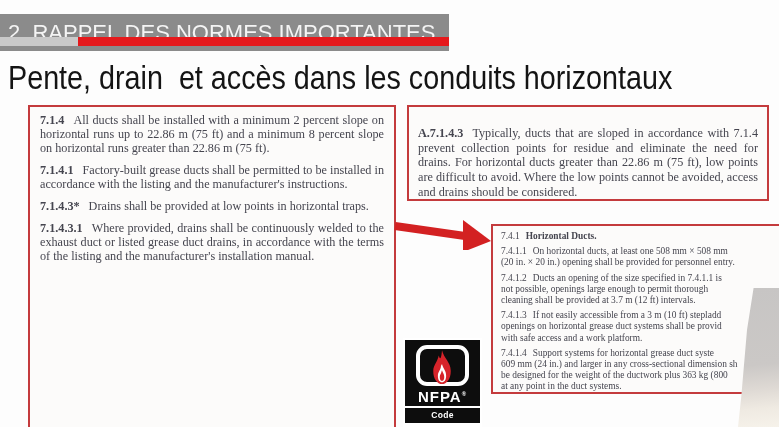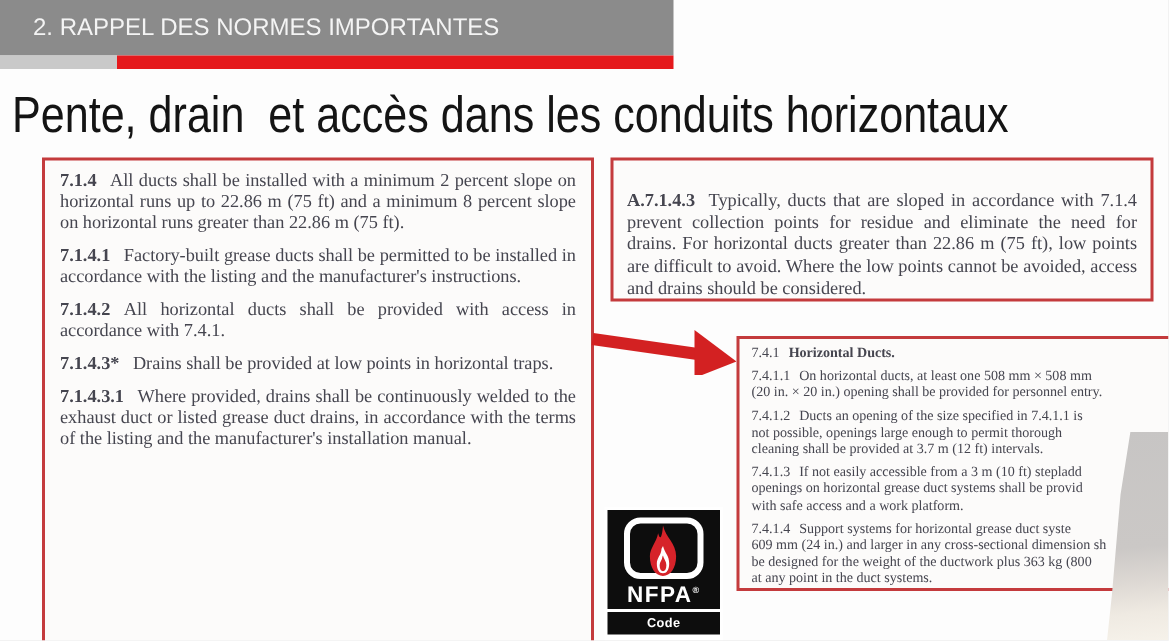--- a/index.html
+++ b/index.html
@@ -2,23 +2,23 @@
 <html><head>
 <meta charset="utf-8">
 <style>
   html,body{margin:0;padding:0;background:#e9e9e9;}
   #slide{
     position:relative;width:779px;height:427px;background:#fdfdfd;
     overflow:hidden;font-family:"Liberation Serif",serif;
   }
   
   .banner{
-    position:absolute;left:0;top:0;width:449px;height:37px;background:#8b8b8b;
-    color:#f4f4f4;font-family:"Liberation Sans",sans-serif;font-size:16px;
-    line-height:37px;padding-left:22px;box-sizing:border-box;white-space:nowrap;
+    position:absolute;left:0;top:14px;width:449px;height:37px;background:#8b8b8b;
+    color:#f4f4f4;font-family:"Liberation Sans",sans-serif;font-size:22px;
+    line-height:37px;padding-left:8px;box-sizing:border-box;white-space:nowrap;
   }
   .stripe-light{position:absolute;top:37px;left:0;width:78px;height:9px;background:#c9c9c9;}
   .stripe-red{position:absolute;top:37px;left:78px;width:371px;height:9px;background:#e5191c;}
   
   .title{
     position:absolute;left:8px;top:58px;width:940px;
     font-family:"Liberation Sans",sans-serif;font-size:34px;color:#141414;
     transform:scaleX(0.845);transform-origin:0 0;white-space:pre;
   }
   
@@ -70,21 +70,20 @@
     <span>2. RAPPEL DES NORMES IMPORTANTES</span>
   </div>
   <div class="stripe-light"></div>
   <div class="stripe-red"></div>
 
   <div class="title">Pente, drain  et accès dans les conduits horizontaux</div>
 
   <div class="codebox" id="left-box">
     <p><b class="num">7.1.4</b><span>All ducts shall be installed with a minimum 2 percent slope on horizontal runs up to 22.86 m (75 ft) and a minimum 8 percent slope on horizontal runs greater than 22.86 m (75 ft).</span></p>
     <p><b class="num">7.1.4.1</b><span>Factory-built grease ducts shall be permitted to be installed in accordance with the listing and the manufacturer's instructions.</span></p>
-    <p><b class="num">7.1.4.2</b><span>All horizontal ducts shall be provided with access in accordance with 7.4.1.</span></p>
     <p><b class="num">7.1.4.3*</b><span>Drains shall be provided at low points in horizontal traps.</span></p>
     <p><b class="num">7.1.4.3.1</b><span>Where provided, drains shall be continuously welded to the exhaust duct or listed grease duct drains, in accordance with the terms of the listing and the manufacturer's installation manual.</span></p>
   </div>
 
   <div class="codebox" id="right-box">
     <p><b class="num">A.7.1.4.3</b><span>Typically, ducts that are sloped in accordance with 7.1.4 prevent collection points for residue and eliminate the need for drains. For horizontal ducts greater than 22.86 m (75 ft), low points are difficult to avoid. Where the low points cannot be avoided, access and drains should be considered.</span></p>
   </div>
 
   <svg class="arrow" width="106" height="34" viewBox="0 0 106 34">
     <line x1="4" y1="10" x2="74" y2="20" stroke="#d32122" stroke-width="8"></line>

